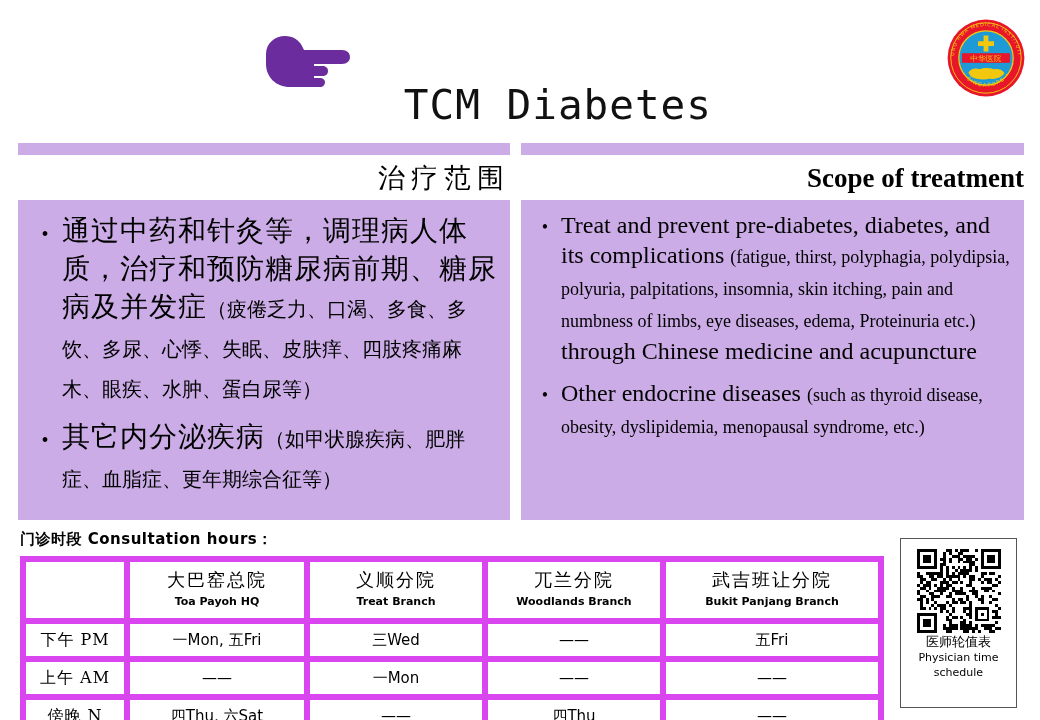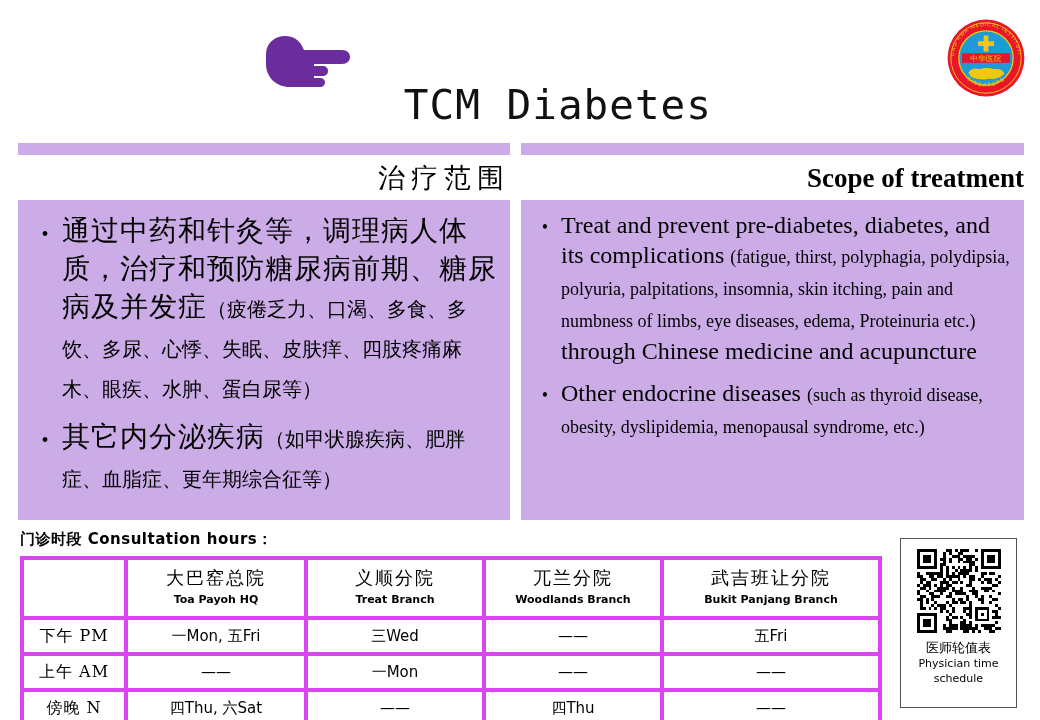--- a/index.html
+++ b/index.html
@@ -77,21 +77,21 @@
   .hours-label{
     position:absolute;left:20px;top:530px;
     font-family:"DejaVu Sans",sans-serif;font-weight:bold;font-size:15px;
     color:#000;letter-spacing:0.5px;white-space:nowrap;
   }
   table.hours{
     position:absolute;left:20px;top:556px;width:858px;
     border-collapse:collapse;table-layout:fixed;
   }
   table.hours td,table.hours th{
-    border:4px solid #d946ef;text-align:center;vertical-align:middle;
+    border:6px solid #d946ef;text-align:center;vertical-align:middle;
     color:#000;padding:0;
   }
   table.hours col.c0{width:104px;}
   table.hours col.c1{width:180px;}
   table.hours col.c2{width:178px;}
   table.hours col.c3{width:178px;}
   table.hours col.c4{width:218px;}
 
   table.hours th{height:56px;}
   table.hours th .zh{
@@ -109,21 +109,21 @@
   }
 
   
   .qr-box{
     position:absolute;left:900px;top:538px;width:117px;height:170px;
     border:1px solid #555;background:#fff;box-sizing:border-box;
     display:flex;flex-direction:column;align-items:center;padding-top:10px;
   }
   .qr-img{width:84px;height:84px;display:block;}
   .qr-cap{
-    margin-top:6px;text-align:center;color:#000;
+    text-align:center;color:#000;
     font-family:"DejaVu Sans",sans-serif;font-size:11px;line-height:15px;
   }
   .qr-cap .zh{font-family:"DejaVu Serif",serif;font-size:13px;line-height:17px;display:block;}
 </style>
 </head>
 <body>
 
 <div class="page">
 
   <div class="header">

